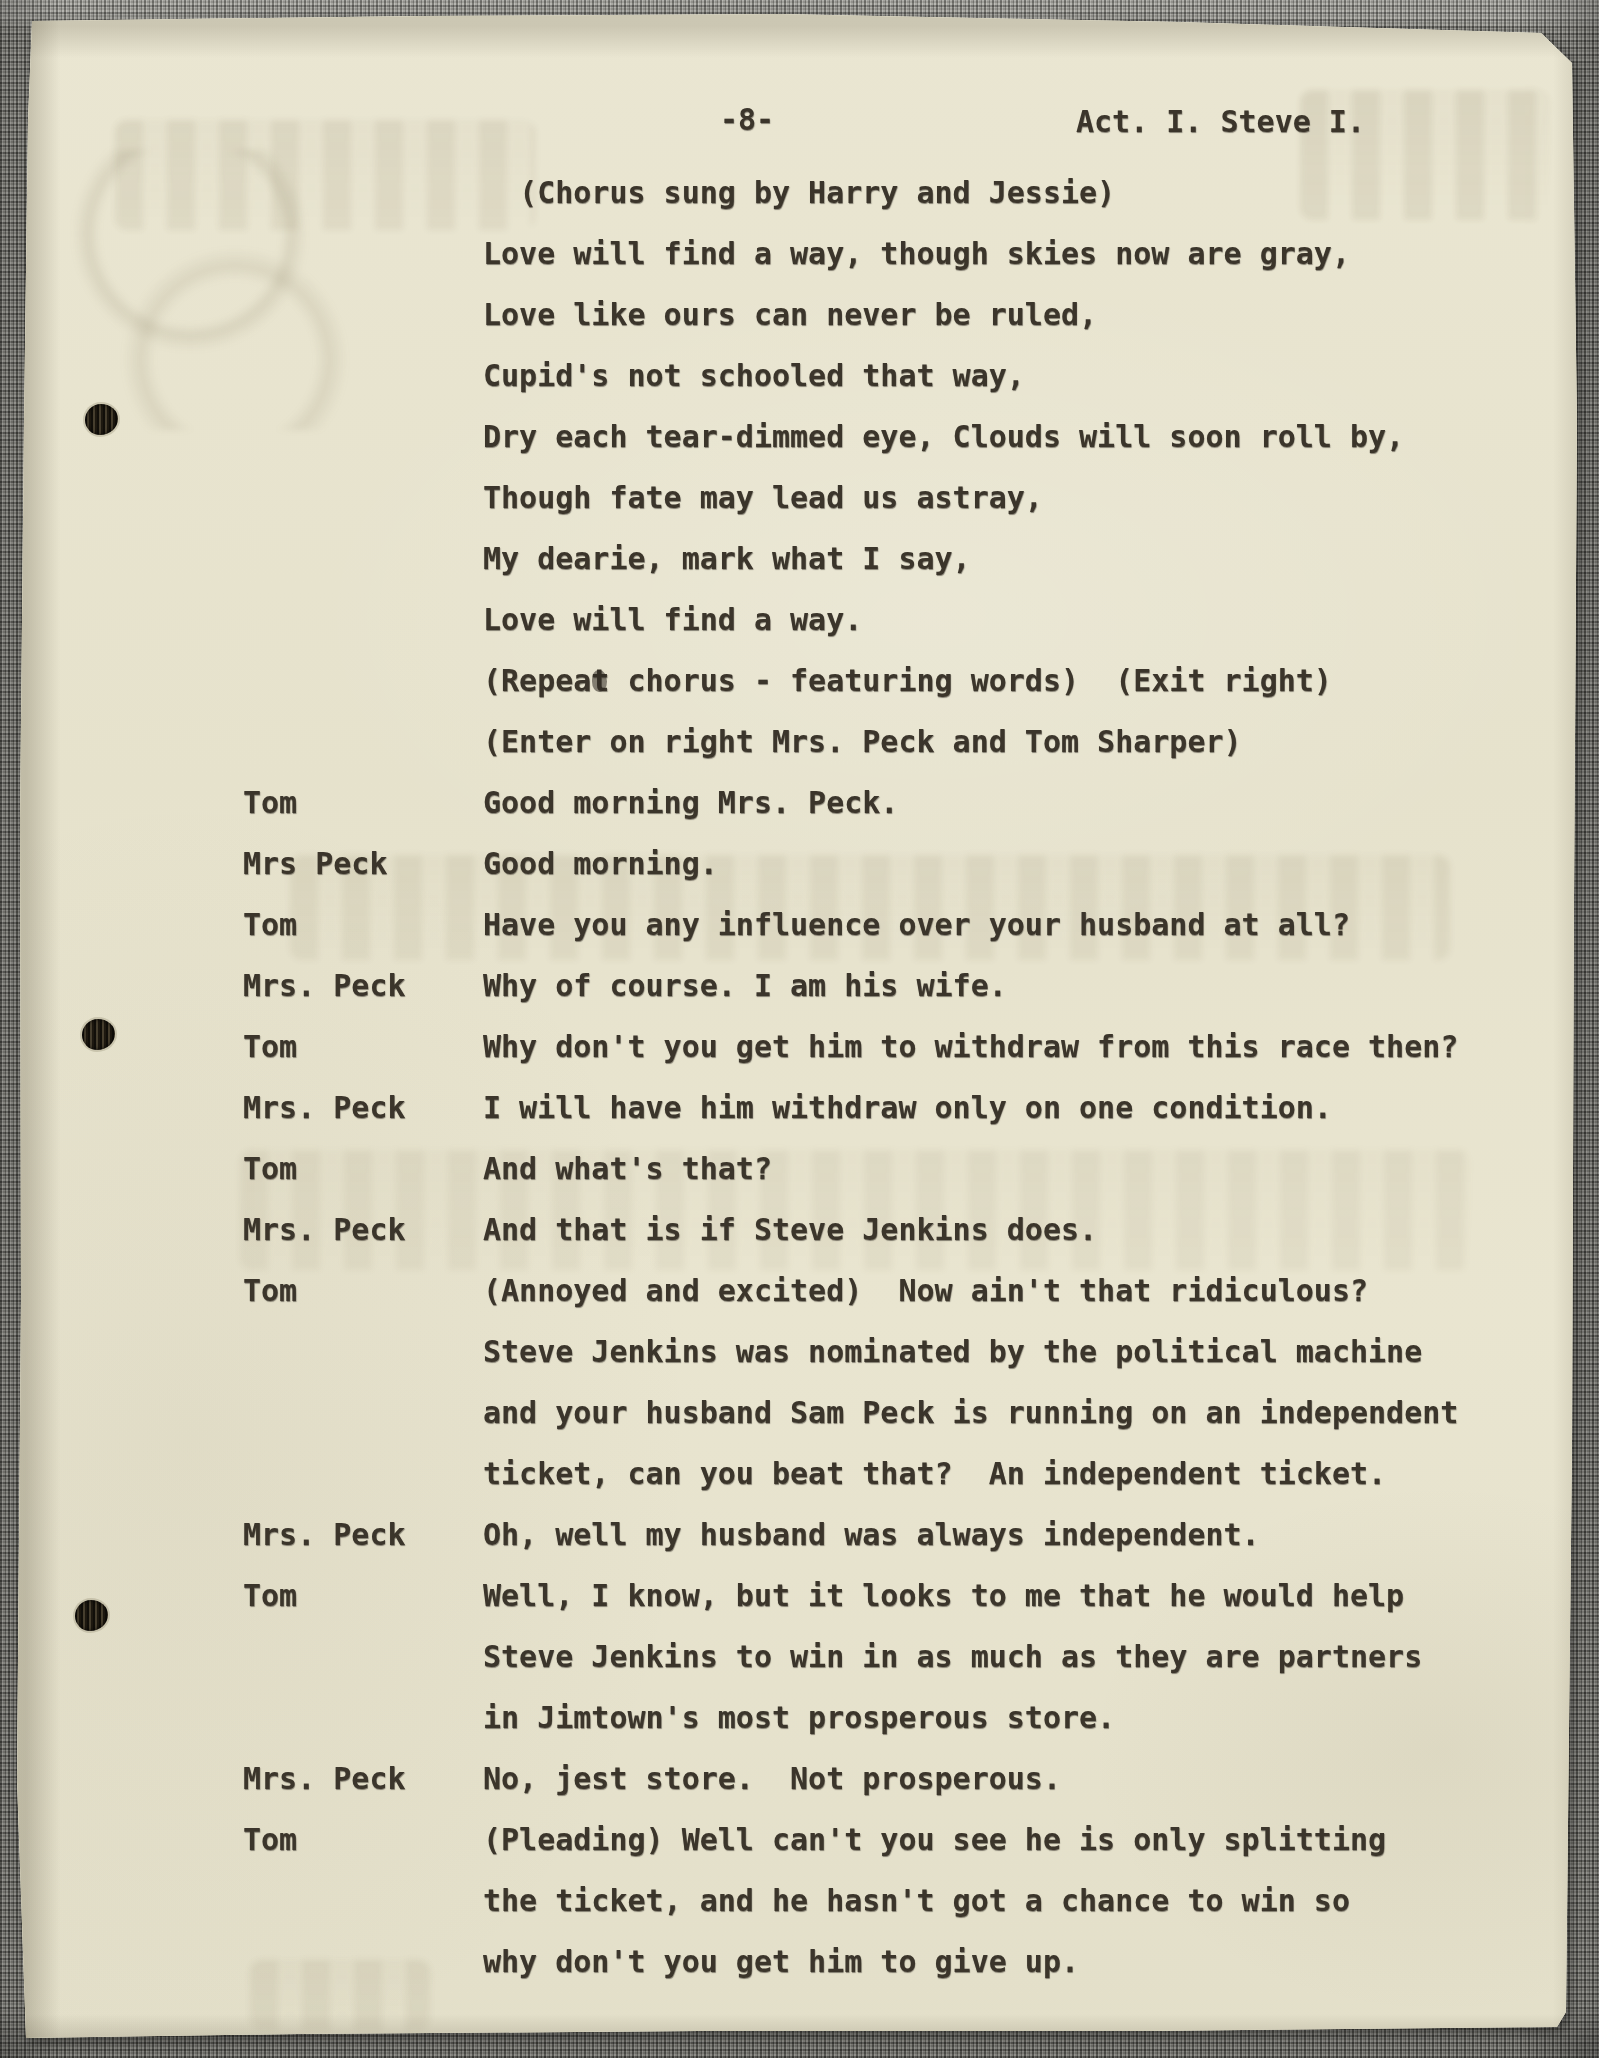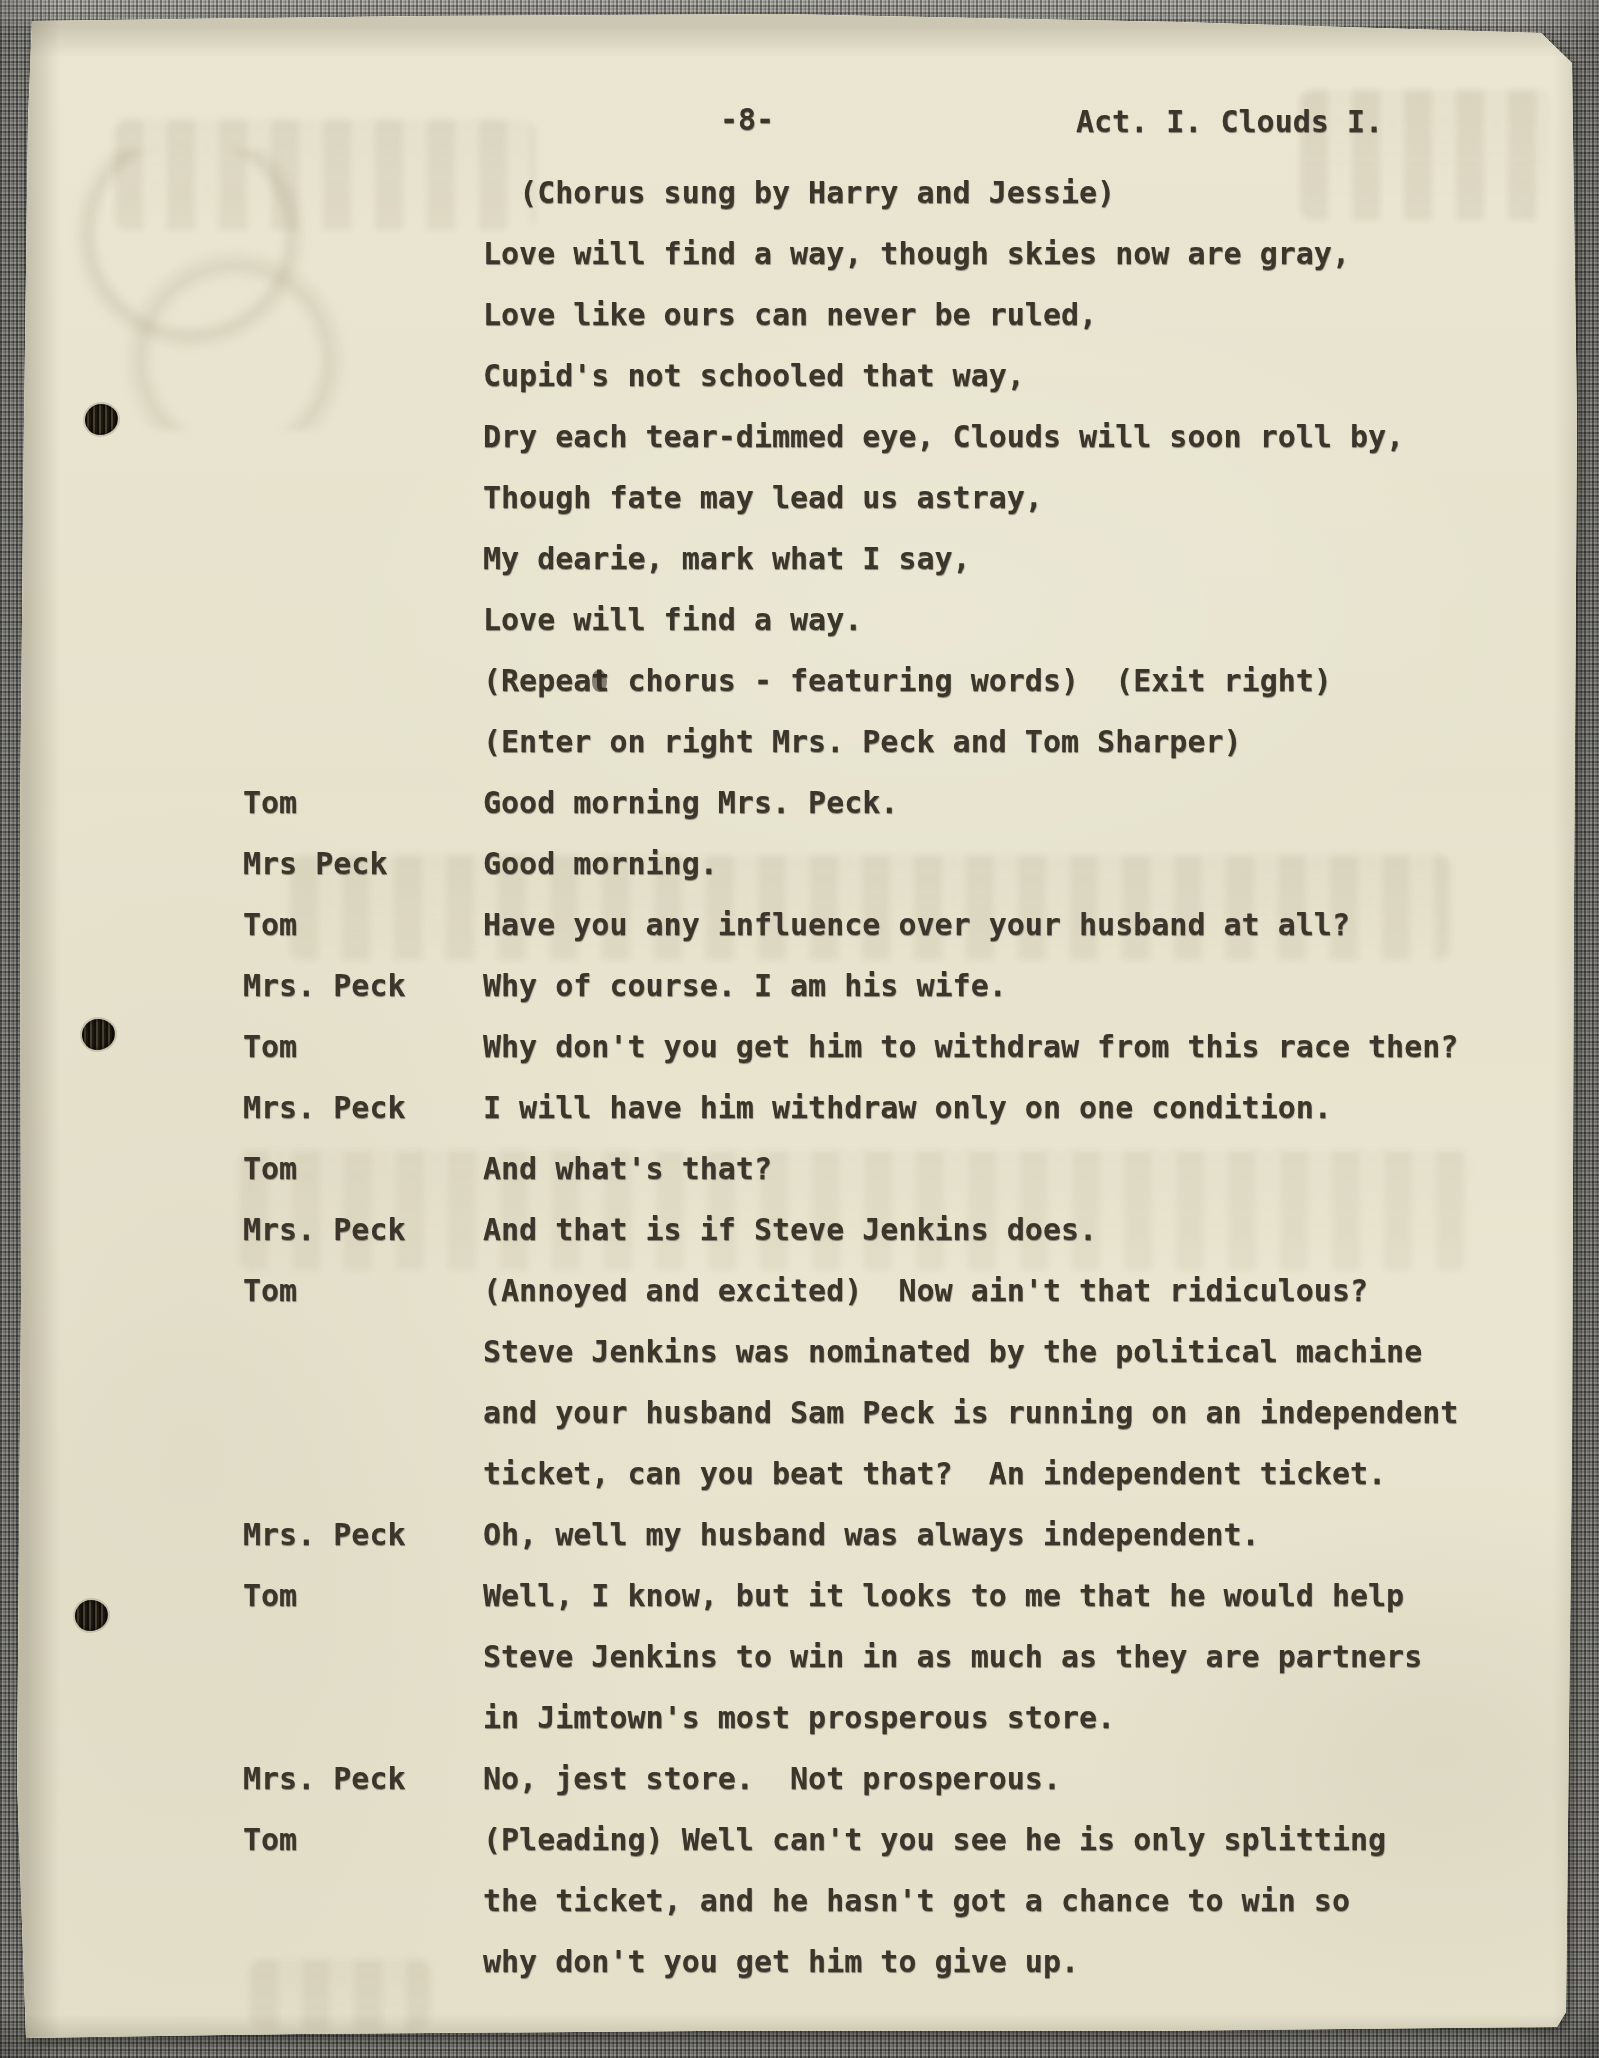--- a/index.html
+++ b/index.html
@@ -151,18 +151,18 @@
     <div class="paper-edges"></div>
   </div>
 </div>
 
 <div class="hole" style="left:85px;  top:404px;"></div>
 <div class="hole" style="left:82px;  top:1019px;"></div>
 <div class="hole" style="left:75px;  top:1600px;"></div>
 
 <div class="typed">
   <span class="hdr-item" style="left:720px; top:102px;">-8-</span>
-  <span class="hdr-item" style="left:1076px; top:104px;">Act. I. Clouds I.</span>
+  <span class="hdr-item" style="left:1076px; top:104px;">Act. I. Steve I.</span>
 
   <div id="typescript"><div class="row" style="top: 174px;"><span class="linetext" style="left: 519.14px;">(Chorus sung by Harry and Jessie)</span></div><div class="row" style="top: 235px;"><span class="linetext" style="left: 483px;">Love will find a way, though skies now are gray,</span></div><div class="row" style="top: 296px;"><span class="linetext" style="left: 483px;">Love like ours can never be ruled,</span></div><div class="row" style="top: 357px;"><span class="linetext" style="left: 483px;">Cupid's not schooled that way,</span></div><div class="row" style="top: 418px;"><span class="linetext" style="left: 483px;">Dry each tear-dimmed eye, Clouds will soon roll by,</span></div><div class="row" style="top: 479px;"><span class="linetext" style="left: 483px;">Though fate may lead us astray,</span></div><div class="row" style="top: 540px;"><span class="linetext" style="left: 483px;">My dearie, mark what I say,</span></div><div class="row" style="top: 601px;"><span class="linetext" style="left: 483px;">Love will find a way.</span></div><div class="row" style="top: 662px;"><span class="linetext" style="left: 483px;">(Repeat chorus - featuring words)  (Exit right)</span></div><div class="row" style="top: 723px;"><span class="linetext" style="left: 483px;">(Enter on right Mrs. Peck and Tom Sharper)</span></div><div class="row" style="top: 784px;"><span class="speaker">Tom</span><span class="linetext" style="left: 483px;">Good morning Mrs. Peck.</span></div><div class="row" style="top: 845px;"><span class="speaker">Mrs Peck</span><span class="linetext" style="left: 483px;">Good morning.</span></div><div class="row" style="top: 906px;"><span class="speaker">Tom</span><span class="linetext" style="left: 483px;">Have you any influence over your husband at all?</span></div><div class="row" style="top: 967px;"><span class="speaker">Mrs. Peck</span><span class="linetext" style="left: 483px;">Why of course. I am his wife.</span></div><div class="row" style="top: 1028px;"><span class="speaker">Tom</span><span class="linetext" style="left: 483px;">Why don't you get him to withdraw from this race then?</span></div><div class="row" style="top: 1089px;"><span class="speaker">Mrs. Peck</span><span class="linetext" style="left: 483px;">I will have him withdraw only on one condition.</span></div><div class="row" style="top: 1150px;"><span class="speaker">Tom</span><span class="linetext" style="left: 483px;">And what's that?</span></div><div class="row" style="top: 1211px;"><span class="speaker">Mrs. Peck</span><span class="linetext" style="left: 483px;">And that is if Steve Jenkins does.</span></div><div class="row" style="top: 1272px;"><span class="speaker">Tom</span><span class="linetext" style="left: 483px;">(Annoyed and excited)  Now ain't that ridiculous?</span></div><div class="row" style="top: 1333px;"><span class="linetext" style="left: 483px;">Steve Jenkins was nominated by the political machine</span></div><div class="row" style="top: 1394px;"><span class="linetext" style="left: 483px;">and your husband Sam Peck is running on an independent</span></div><div class="row" style="top: 1455px;"><span class="linetext" style="left: 483px;">ticket, can you beat that?  An independent ticket.</span></div><div class="row" style="top: 1516px;"><span class="speaker">Mrs. Peck</span><span class="linetext" style="left: 483px;">Oh, well my husband was always independent.</span></div><div class="row" style="top: 1577px;"><span class="speaker">Tom</span><span class="linetext" style="left: 483px;">Well, I know, but it looks to me that he would help</span></div><div class="row" style="top: 1638px;"><span class="linetext" style="left: 483px;">Steve Jenkins to win in as much as they are partners</span></div><div class="row" style="top: 1699px;"><span class="linetext" style="left: 483px;">in Jimtown's most prosperous store.</span></div><div class="row" style="top: 1760px;"><span class="speaker">Mrs. Peck</span><span class="linetext" style="left: 483px;">No, jest store.  Not prosperous.</span></div><div class="row" style="top: 1821px;"><span class="speaker">Tom</span><span class="linetext" style="left: 483px;">(Pleading) Well can't you see he is only splitting</span></div><div class="row" style="top: 1882px;"><span class="linetext" style="left: 483px;">the ticket, and he hasn't got a chance to win so</span></div><div class="row" style="top: 1943px;"><span class="linetext" style="left: 483px;">why don't you get him to give up.</span></div></div>
 
   <div class="ink-blot" style="left:592px; top:670px;"></div>
 </div>
 
 </body></html>

